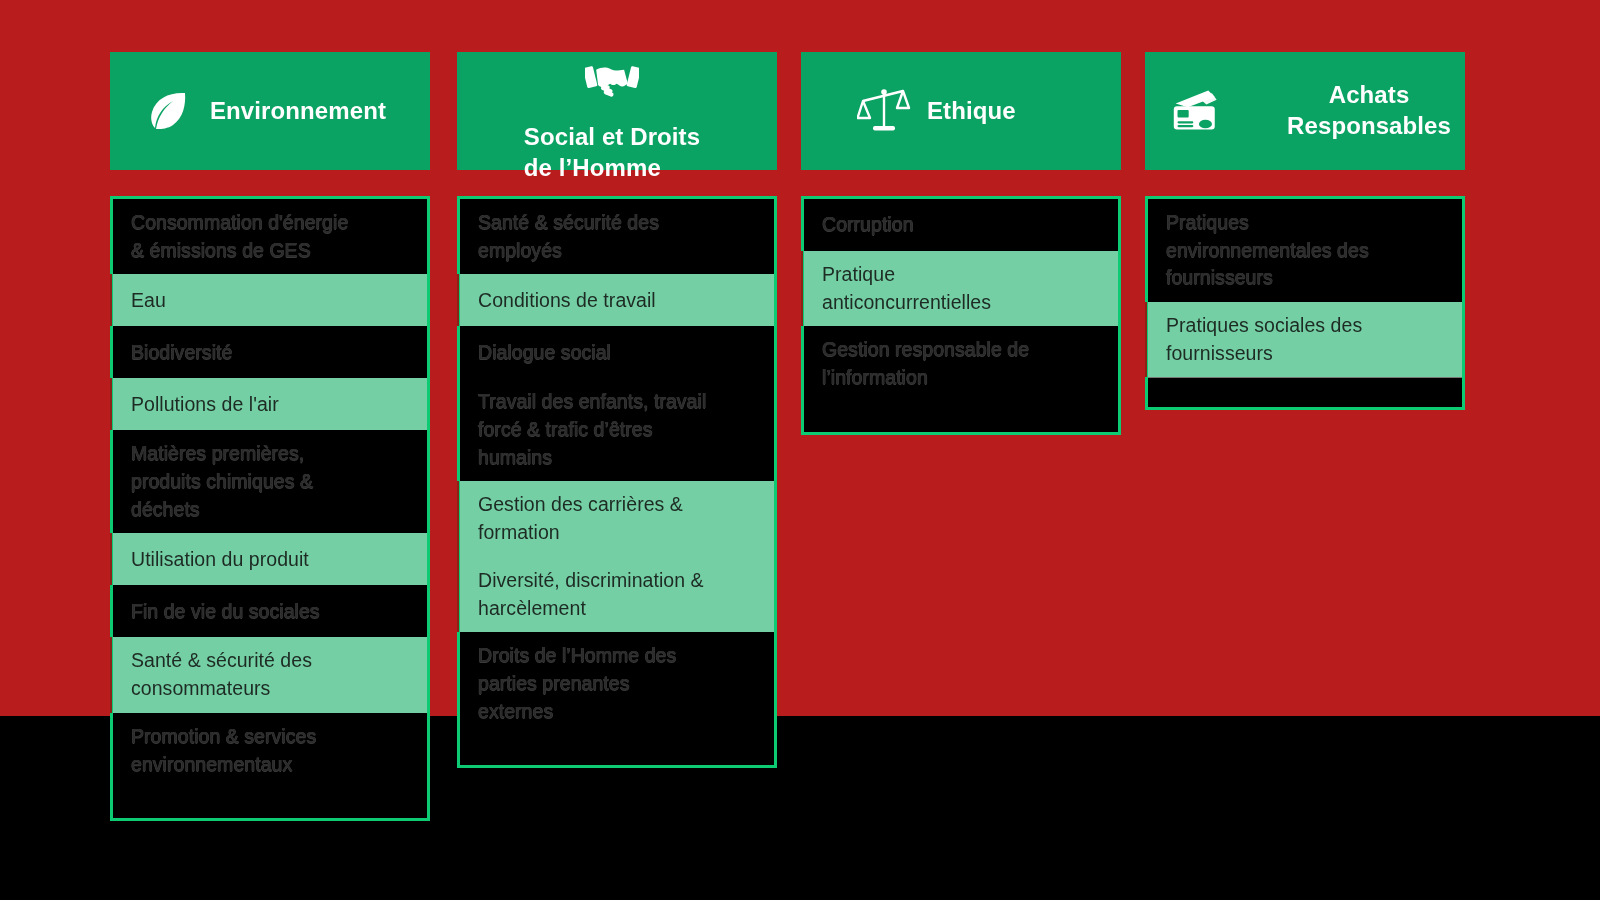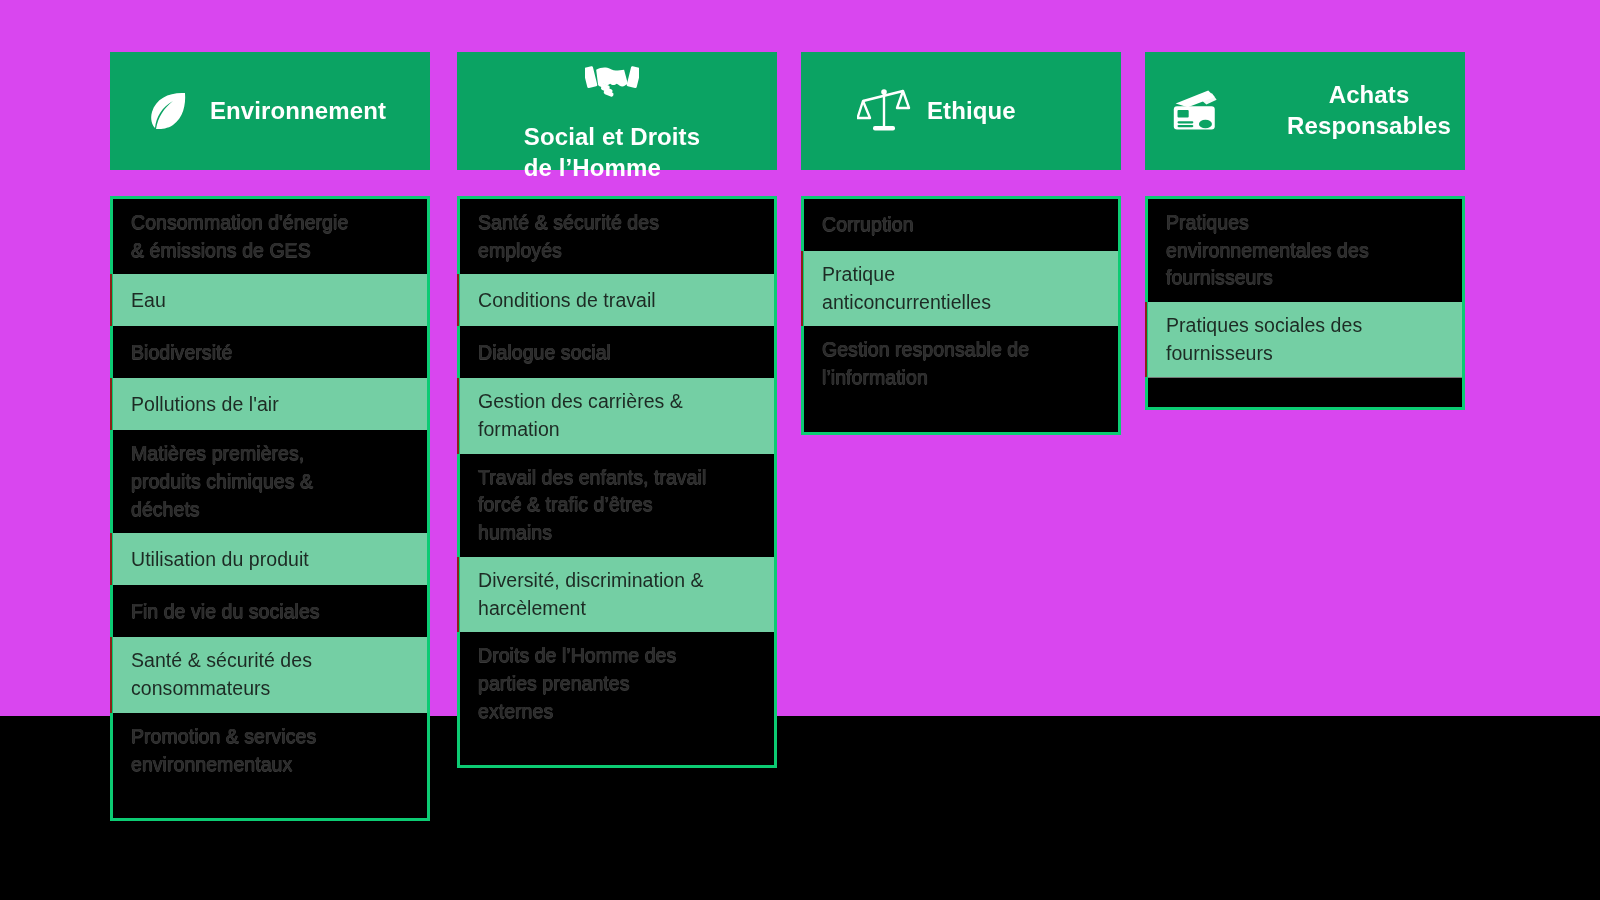--- a/index.html
+++ b/index.html
@@ -12,21 +12,21 @@
   }
   body {
     font-family: "Liberation Sans", sans-serif;
     -webkit-font-smoothing: antialiased;
   }
 
   #board {
     position: relative;
     width: 1600px;
     height: 716px;
-    background: #d946ef;
+    background: #b91c1c;
   }
 
   .pillar {
     position: absolute;
     top: 52px;
     width: 320px;
   }
 
   .pillar-1 { left: 110px; }
   .pillar-2 { left: 457px; }
@@ -208,28 +208,28 @@
       <div class="row off">
           <span class="row-label">Santé &amp; sécurité des
 employés</span>
         </div>
       <div class="row on">
           <span class="row-label">Conditions de travail</span>
         </div>
       <div class="row off">
           <span class="row-label">Dialogue social</span>
         </div>
-      <div class="row on">
-          <span class="row-label">Gestion des carrières &amp;
-formation</span>
-        </div>
       <div class="row off">
           <span class="row-label">Travail des enfants, travail
 forcé &amp; trafic d’êtres
 humains</span>
+        </div>
+      <div class="row on">
+          <span class="row-label">Gestion des carrières &amp;
+formation</span>
         </div>
       <div class="row on">
           <span class="row-label">Diversité, discrimination &amp;
 harcèlement</span>
         </div>
       <div class="row off">
           <span class="row-label">Droits de l’Homme des
 parties prenantes
 externes</span>
         </div>

